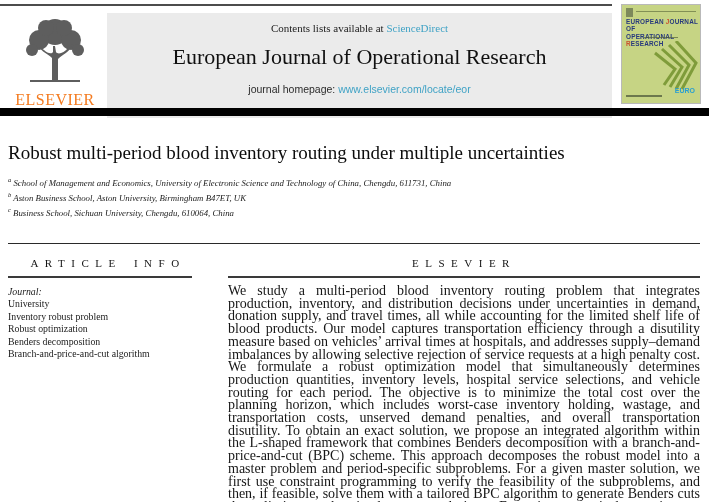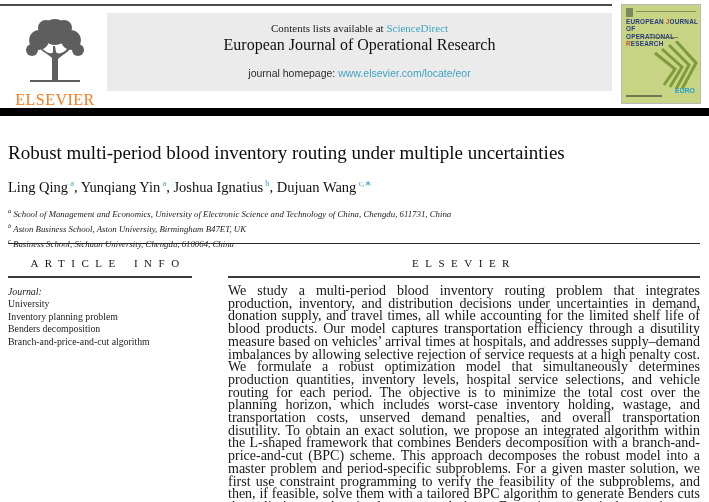--- a/index.html
+++ b/index.html
@@ -6,23 +6,23 @@
   html,body { background:#fff; }
   .page {
     position:relative; width:709px; height:502px; background:#fff; overflow:hidden;
     font-family:"Liberation Serif", serif; color:#1a1a1a;
   }
   .top-rule { position:absolute; left:0; top:4px; width:612px; height:2px; background:#4c4c4c; }
 
   
   .elsevier { position:absolute; left:9px; top:16px; width:92px; height:92px; text-align:center; }
   .elsevier .wordmark { display:block; margin-top:1px; color:#f47b20; font-size:16px; letter-spacing:.5px; font-family:"Liberation Serif", serif; }
-  .header-box { position:absolute; left:107px; top:13px; width:505px; height:78px; background:#ebebeb; text-align:center; }
+  .header-box { position:absolute; left:107px; top:13px; width:505px; height:105px; background:#ebebeb; text-align:center; }
   .contents-line { padding-top:9px; font-size:11px; color:#1c1c1c; }
-  .journal-title { margin-top:2px; font-size:16px; color:#101010; }
+  .journal-title { margin-top:10px; font-size:22px; color:#101010; }
   .homepage-line { margin-top:13px; font-size:10.5px; font-family:"Liberation Sans", sans-serif; color:#2b2b2b; }
   .link { color:#3fa2c5; text-decoration:none; cursor:pointer; }
 
   .cover { position:absolute; left:621px; top:4px; width:80px; height:100px; background:#c6d484; border:1px solid #b9b9b9; overflow:hidden; }
   .cover-emblem { position:absolute; left:4px; top:3px; width:7px; height:9px; background:#6a7551; opacity:.8; }
   .cover-topline { position:absolute; left:14px; top:6px; width:60px; height:1px; background:#5d6b3c; opacity:.65; }
   .cover-title { position:absolute; left:0; top:13px; width:100%; text-align:left; padding-left:4px;
     font-family:"Liberation Sans", sans-serif; font-weight:bold; font-size:6.4px; line-height:7.4px;
     color:#27397d; letter-spacing:.2px; }
   .cover-title .accent { color:#c9512e; }
@@ -101,38 +101,38 @@
       </g>
     </svg>
     <div class="cover-euro">EURO</div>
     <div class="cover-bottomline"></div>
   </div>
 
   <div class="thick-rule"></div>
 
   <div class="title-block">
     <h1 class="article-title">Robust multi-period blood inventory routing under multiple uncertainties</h1>
-    <div class="authors"><span><span>Ling Qing</span><sup> a</sup></span>, <span><span>Yunqiang Yin</span><sup> a</sup></span>, <span><span>Joshua Ignatius</span><sup> b</sup></span>, <span><span>Dujuan Wang</span><sup> c,∗</sup></span></div>
     <div class="affiliations">
         <div><sup>a</sup> School of Management and Economics, University of Electronic Science and Technology of China, Chengdu, 611731, China</div>
         <div><sup>b</sup> Aston Business School, Aston University, Birmingham B47ET, UK</div>
         <div><sup>c</sup> Business School, Sichuan University, Chengdu, 610064, China</div>
       </div>
   </div>
 
   <div class="thin-rule"></div>
 
   <div class="columns">
     <div class="left-col">
       <div class="col-heading">ARTICLE INFO</div>
       <div class="col-rule"></div>
       <div class="kw-label">Journal:</div>
       <div id="kw-list">
           <div class="kw-item">University</div>
-          <div class="kw-item">Inventory planning problem</div>
+          <div class="kw-item">Inventory robust problem</div>
+          <div class="kw-item">Robust optimization</div>
           <div class="kw-item">Benders decomposition</div>
           <div class="kw-item">Branch-and-price-and-cut algorithm</div>
         </div>
     </div>
     <div class="right-col">
       <div class="col-heading">ELSEVIER</div>
       <div class="col-rule"></div>
       <p class="abstract-text">We study a multi-period blood inventory routing problem that integrates production, inventory, and distribution decisions under uncertainties in demand, donation supply, and travel times, all while accounting for the limited shelf life of blood products. Our model captures transportation efficiency through a disutility measure based on vehicles’ arrival times at hospitals, and addresses supply–demand imbalances by allowing selective rejection of service requests at a high penalty cost. We formulate a robust optimization model that simultaneously determines production quantities, inventory levels, hospital service selections, and vehicle routing for each period. The objective is to minimize the total cost over the planning horizon, which includes worst-case inventory holding, wastage, and transportation costs, unserved demand penalties, and overall transportation disutility. To obtain an exact solution, we propose an integrated algorithm within the L-shaped framework that combines Benders decomposition with a branch-and-price-and-cut (BPC) scheme. This approach decomposes the robust model into a master problem and period-specific subproblems. For a given master solution, we first use constraint programming to verify the feasibility of the subproblems, and then, if feasible, solve them with a tailored BPC algorithm to generate Benders cuts that eliminate suboptimal master solutions. Extensive numerical experiments, including a case study at the Blood Center in Chongqing, demonstrate the effectiveness of our approach. Our analysis quantifies the benefits of incorporating uncertainty and robustness while providing managerial insights through a systematic evaluation of various parameters.</p>
       <div class="abstract-bottom-rule"></div>
     </div>

